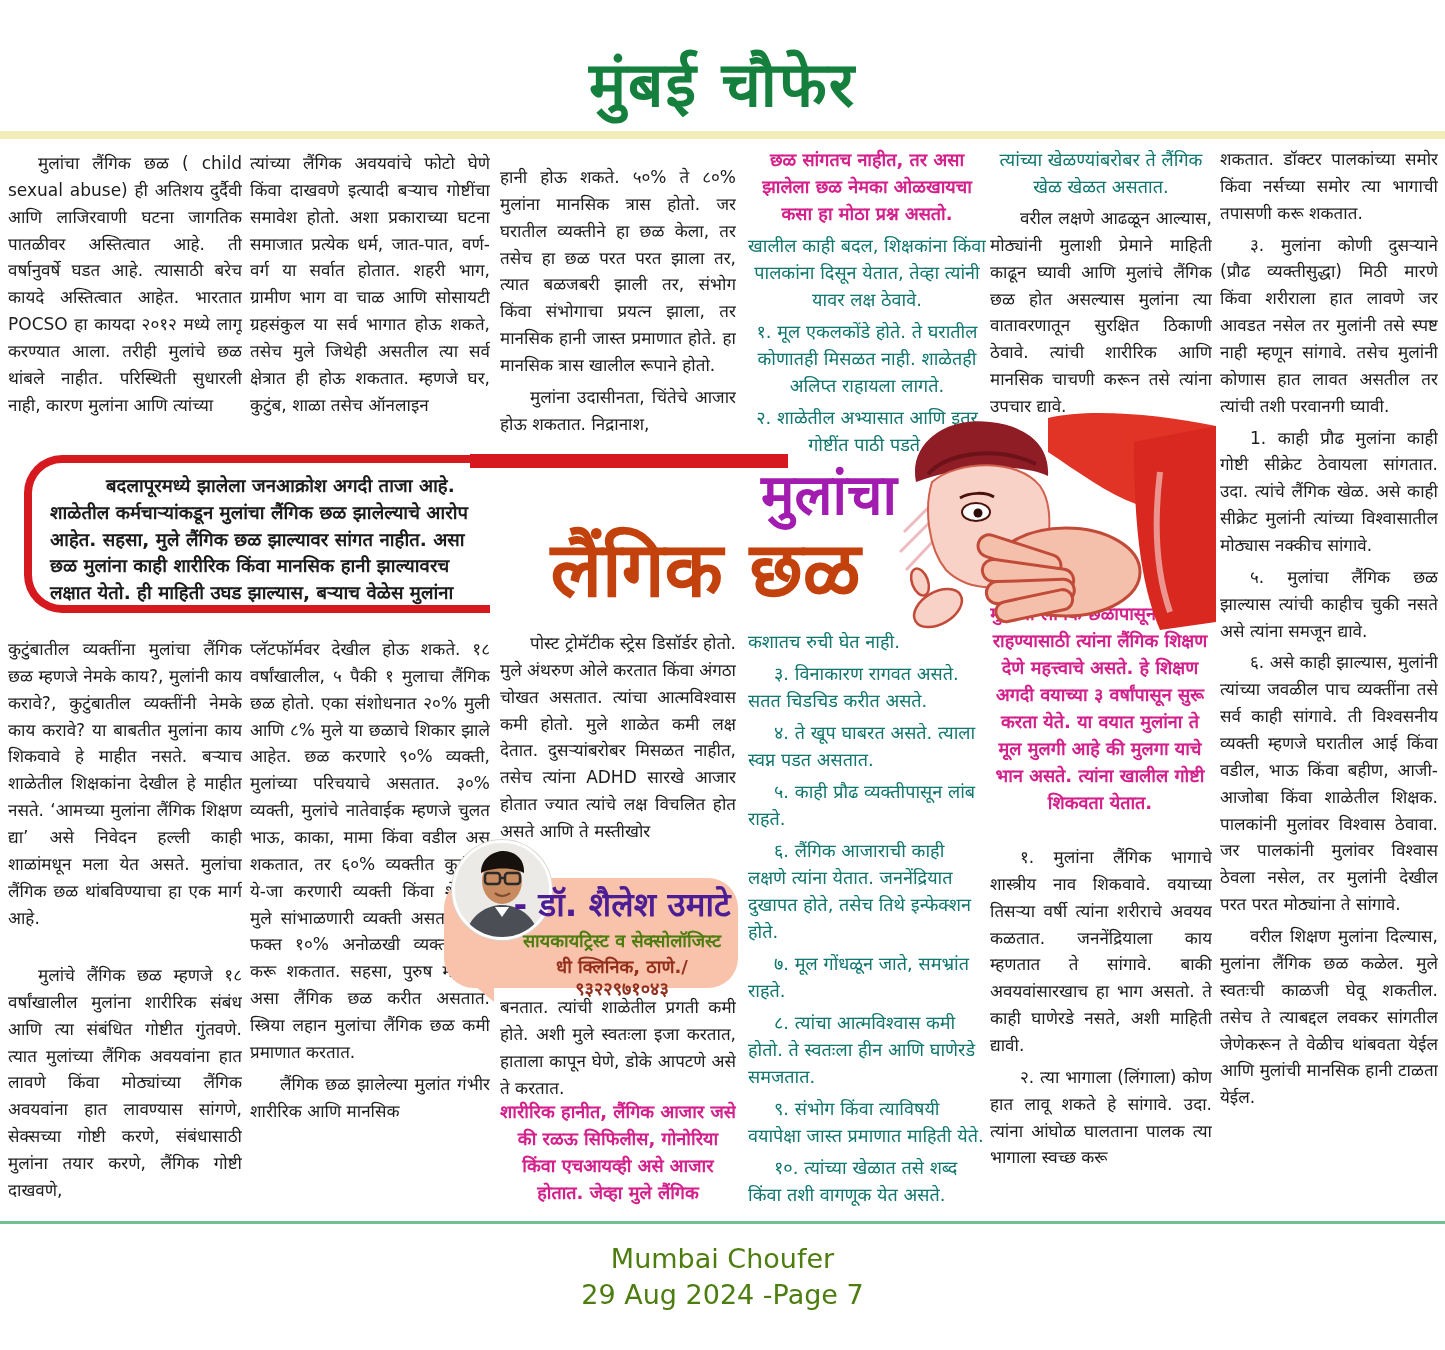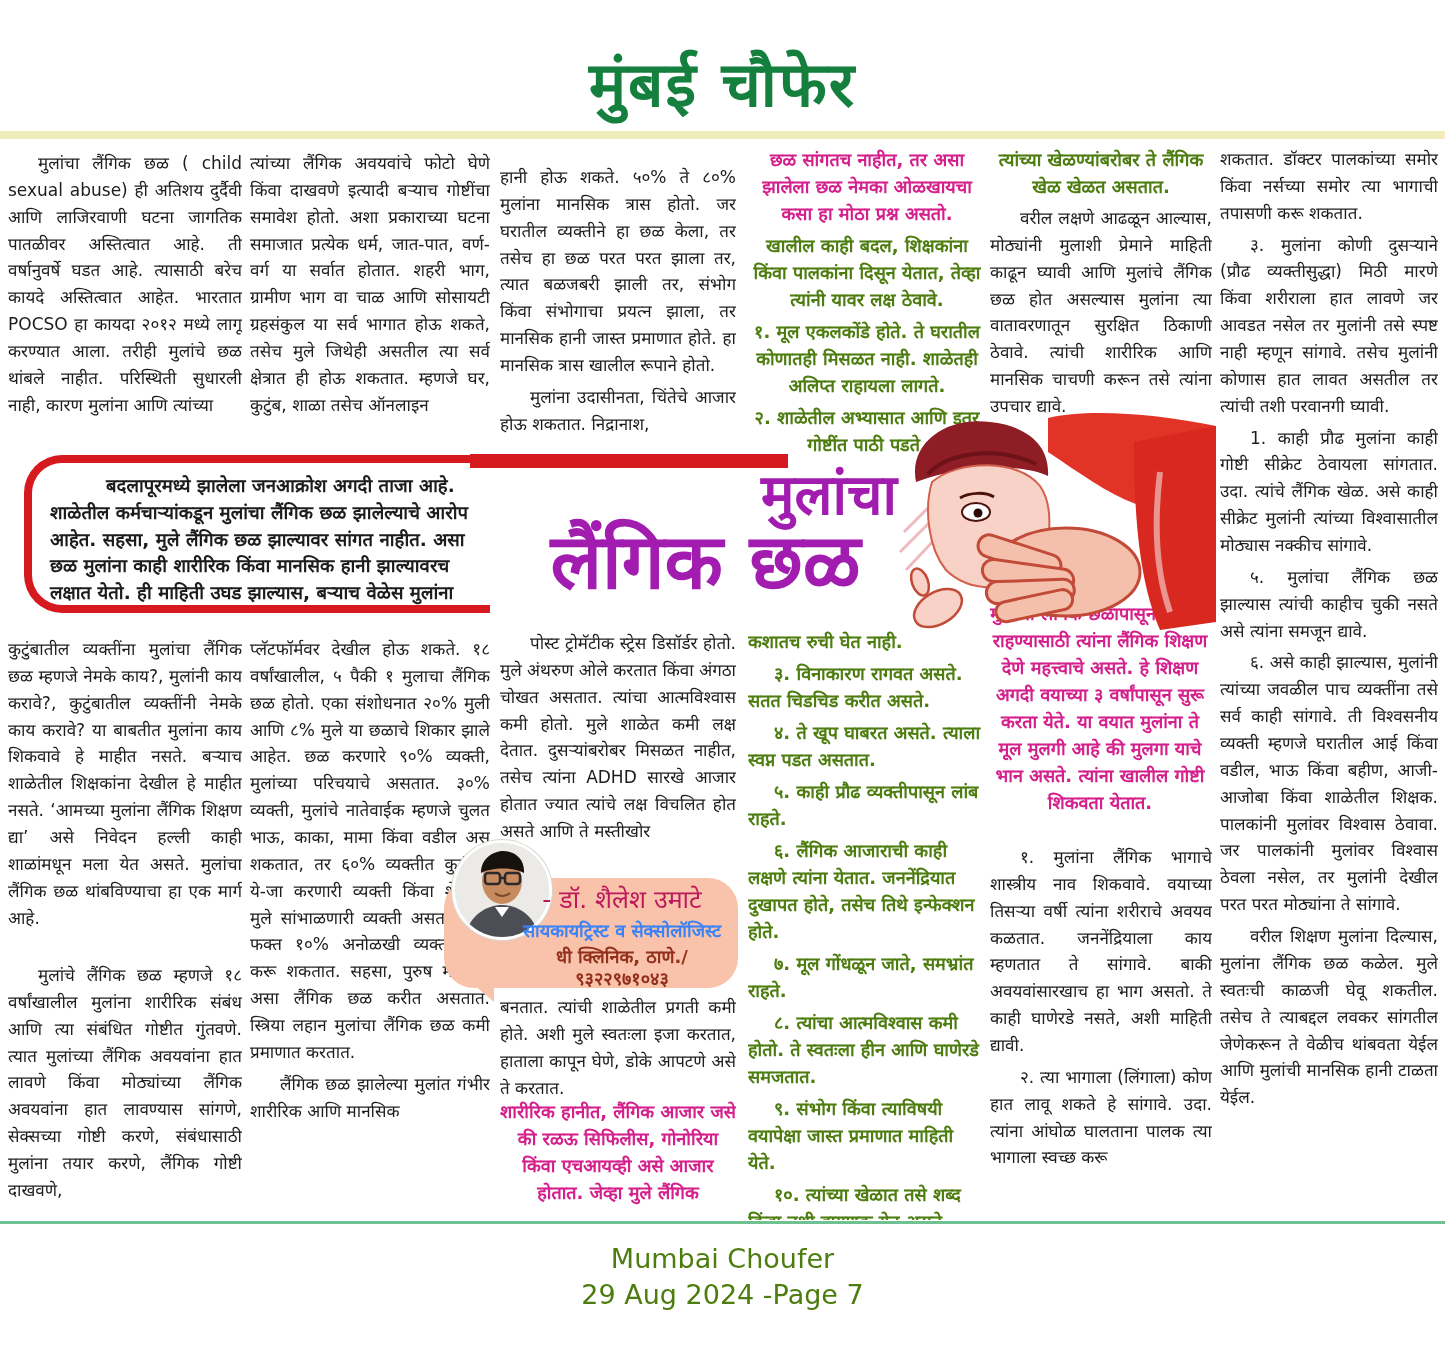--- a/index.html
+++ b/index.html
@@ -5,43 +5,43 @@
   html,body{margin:0;padding:0;background:#ffffff;}
   .page{position:relative;width:1445px;height:1350px;background:#ffffff;overflow:hidden;
         font-family:"DejaVu Sans","Liberation Sans",sans-serif;color:#1c1c1c;}
   .masthead{position:absolute;top:40px;left:0;width:100%;text-align:center;
             color:#15803d;font-size:62px;font-weight:bold;letter-spacing:2px;}
   .band{position:absolute;top:131px;left:0;width:1445px;height:8px;background:#f1edb9;}
   .block{position:absolute;font-size:17px;line-height:1.58;text-align:justify;box-sizing:border-box;overflow:hidden;}
   .block p{margin:0 0 5px 0;text-indent:30px;}
   .block p.flush{text-indent:0;}
   .magenta{color:#d4208c;font-weight:bold;}
-  .blue{color:#4d7c0f;font-weight:bold;}
+  .blue{color:#0f766e;font-weight:normal;}
   .center{text-align:center;}
   .center p{text-indent:0;}
   .items p{text-indent:26px;text-align:left;}
   .introbox{position:absolute;left:24px;top:455px;width:466px;height:158px;box-sizing:border-box;
             border:8px solid #d6181f;border-right:none;border-radius:38px 0 0 38px;
             padding:10px 6px 6px 18px;font-weight:bold;font-size:18.5px;line-height:1.45;text-align:left;overflow:hidden;}
   .introbox p{margin:0;text-indent:56px;}
   .redbar{position:absolute;left:470px;top:454px;width:318px;height:14px;background:#d6181f;}
   .headline{position:absolute;left:498px;top:466px;width:415px;font-weight:bold;line-height:1.02;}
   .headline .l1{font-size:56px;color:#a21caf;text-align:right;padding-right:16px;}
-  .headline .l2{font-size:76px;color:#a21caf;text-align:center;margin-top:0;}
+  .headline .l2{font-size:76px;color:#c2410c;text-align:center;margin-top:8px;}
   .illu{position:absolute;left:898px;top:412px;width:320px;height:244px;}
   .photo{position:absolute;left:452px;top:840px;width:94px;height:94px;border-radius:50%;
          border:3px solid #ffffff;overflow:hidden;z-index:3;background:#eceae6;
          box-shadow:0 0 0 1px #d8d5d0;}
   .bubble{position:absolute;left:444px;top:878px;width:294px;height:110px;background:#f9c3ab;
           border-radius:30px;z-index:1;}
   .bubble:after{content:"";position:absolute;left:24px;bottom:-14px;width:0;height:0;
           border-left:26px solid transparent;border-top:22px solid #f9c3ab;}
   .byline{position:absolute;left:508px;top:884px;width:228px;z-index:4;text-align:center;line-height:1.25;}
-  .byline .name{font-size:25px;font-weight:normal;color:#be185d;}
-  .byline .role{font-size:18px;font-weight:bold;color:#3b82f6;margin-top:5px;}
+  .byline .name{font-size:33px;font-weight:bold;color:#4c1d95;}
+  .byline .role{font-size:18px;font-weight:bold;color:#4d7c0f;margin-top:5px;}
   .byline .clinic{font-size:18px;font-weight:bold;color:#93301d;margin-top:3px;}
   .footer-rule{position:absolute;top:1221px;left:0;width:1445px;height:3px;background:#6fc192;}
   .footer{position:absolute;top:1232px;left:0;width:100%;text-align:center;font-size:27px;color:#4d7c0f;line-height:1.35;margin-top:9px;}
 </style>
 </head>
 <body>
 
 <div class="page">
 
   <div class="masthead">मुंबई चौफेर</div>

